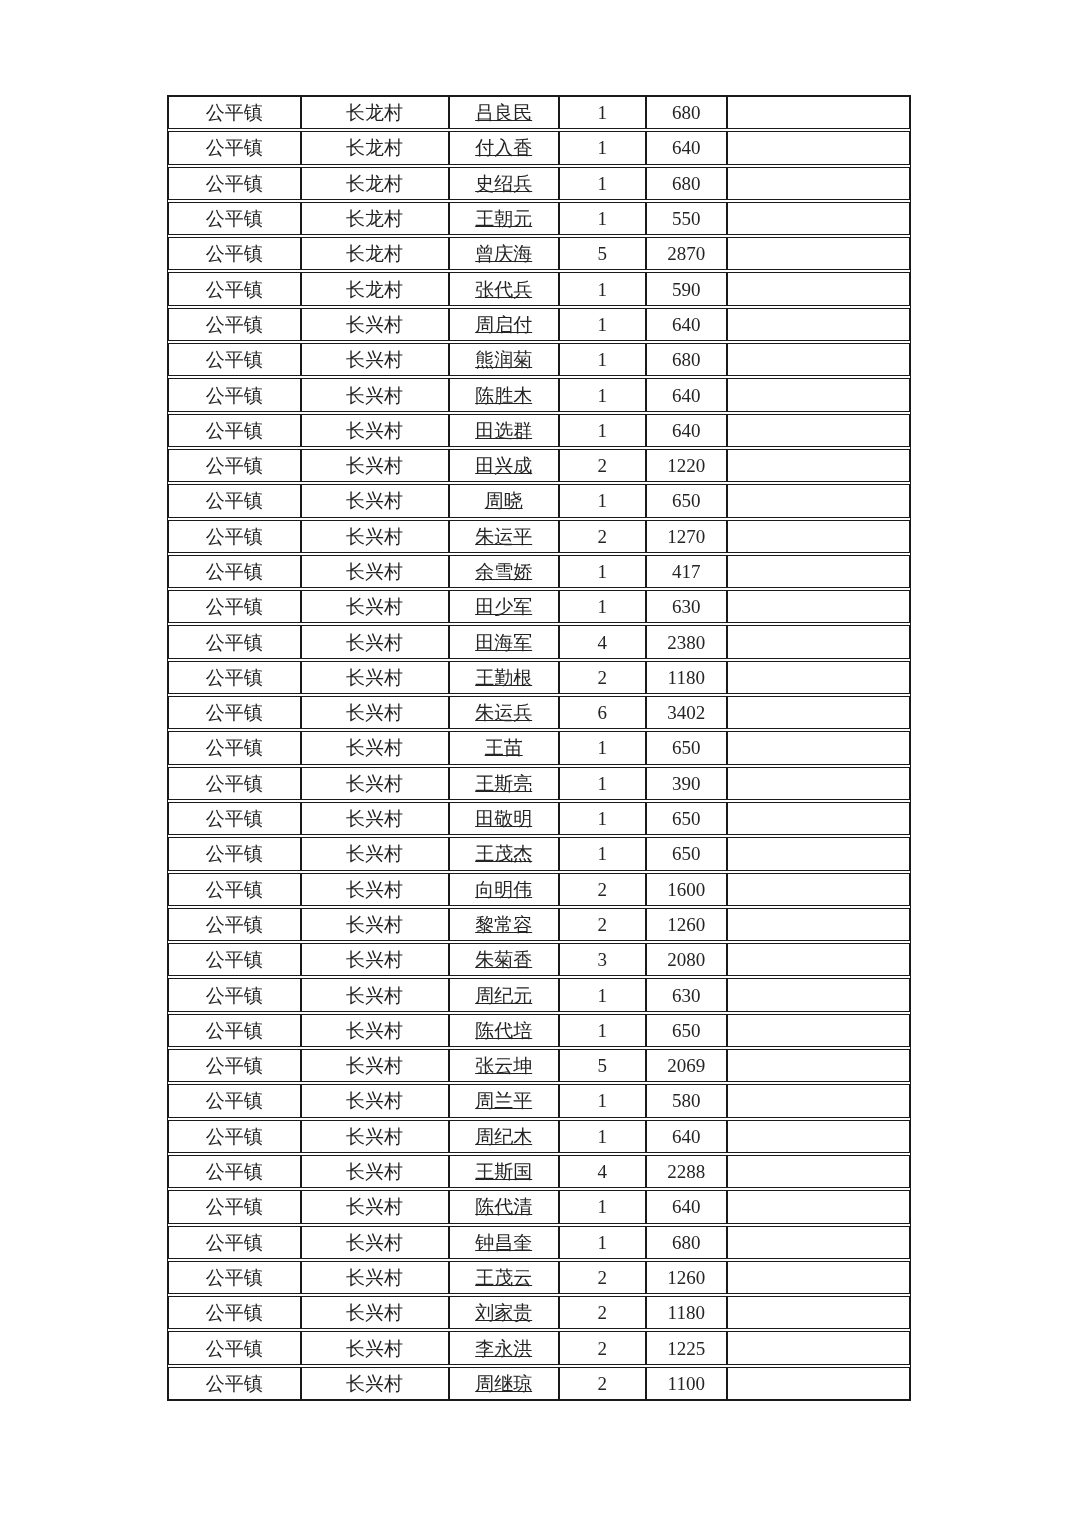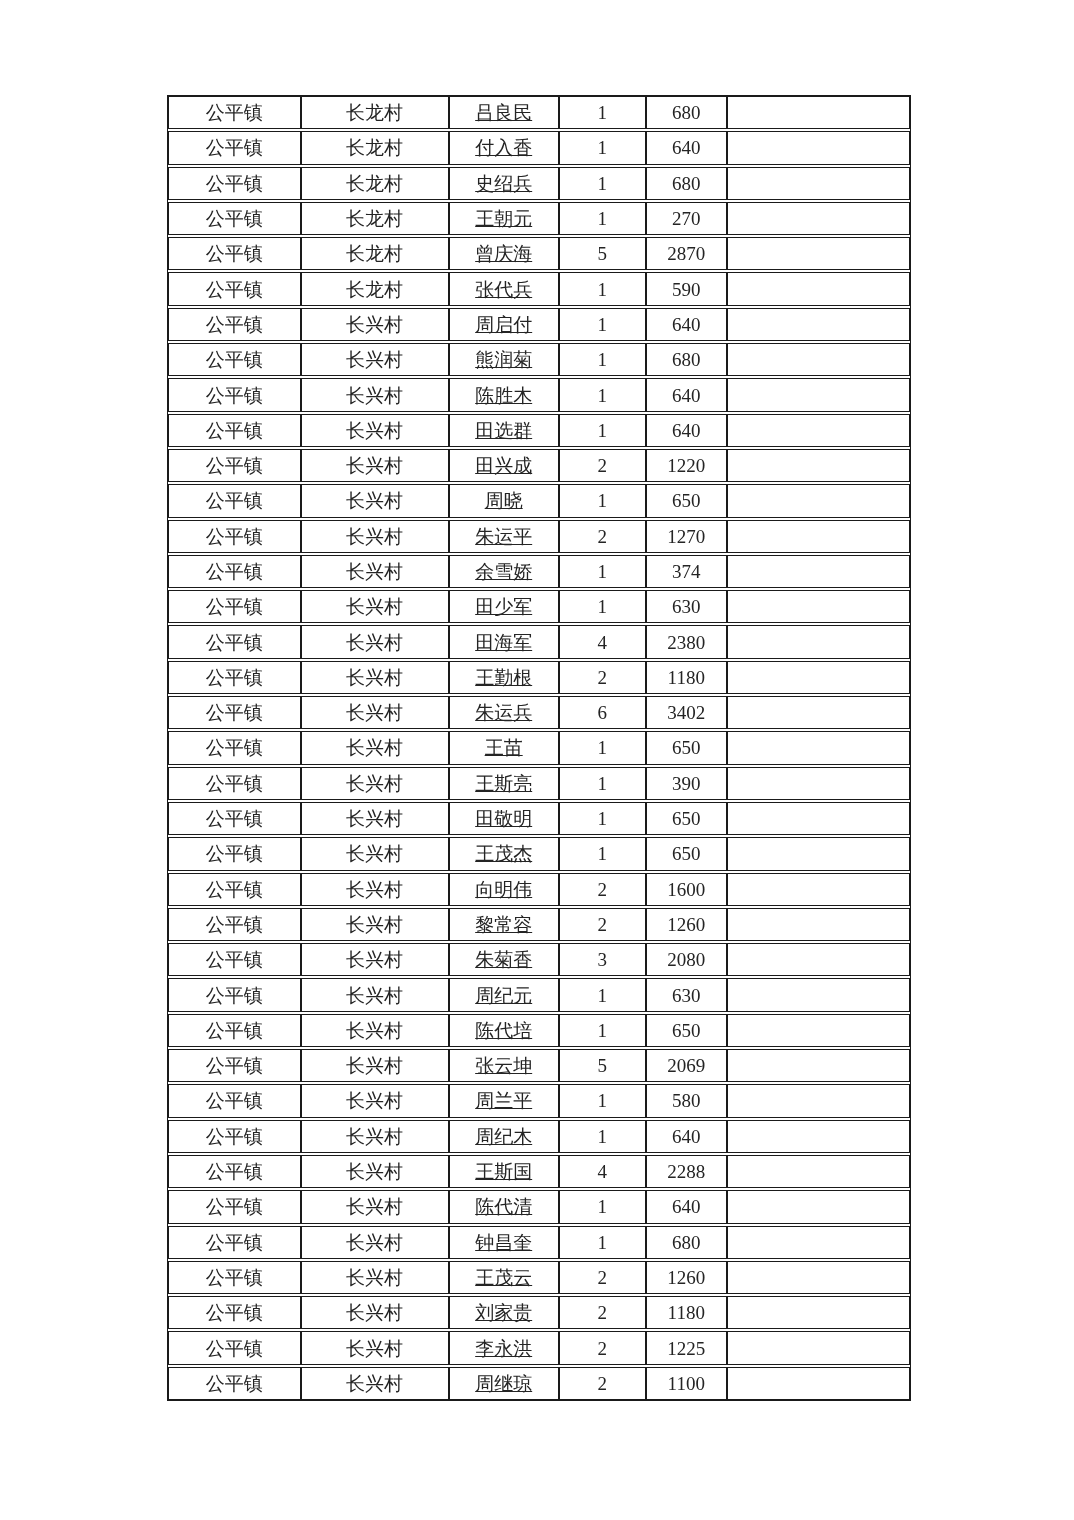--- a/index.html
+++ b/index.html
@@ -77,21 +77,21 @@
         <div class="cell c2">史绍兵</div>
         <div class="cell c3">1</div>
         <div class="cell c4">680</div>
         <div class="cell c5"></div>
       </div>
       <div class="row">
         <div class="cell c0">公平镇</div>
         <div class="cell c1">长龙村</div>
         <div class="cell c2">王朝元</div>
         <div class="cell c3">1</div>
-        <div class="cell c4">270</div>
+        <div class="cell c4">550</div>
         <div class="cell c5"></div>
       </div>
       <div class="row">
         <div class="cell c0">公平镇</div>
         <div class="cell c1">长龙村</div>
         <div class="cell c2">曾庆海</div>
         <div class="cell c3">5</div>
         <div class="cell c4">2870</div>
         <div class="cell c5"></div>
       </div>
@@ -157,21 +157,21 @@
         <div class="cell c2">朱运平</div>
         <div class="cell c3">2</div>
         <div class="cell c4">1270</div>
         <div class="cell c5"></div>
       </div>
       <div class="row">
         <div class="cell c0">公平镇</div>
         <div class="cell c1">长兴村</div>
         <div class="cell c2">余雪娇</div>
         <div class="cell c3">1</div>
-        <div class="cell c4">374</div>
+        <div class="cell c4">417</div>
         <div class="cell c5"></div>
       </div>
       <div class="row">
         <div class="cell c0">公平镇</div>
         <div class="cell c1">长兴村</div>
         <div class="cell c2">田少军</div>
         <div class="cell c3">1</div>
         <div class="cell c4">630</div>
         <div class="cell c5"></div>
       </div>

